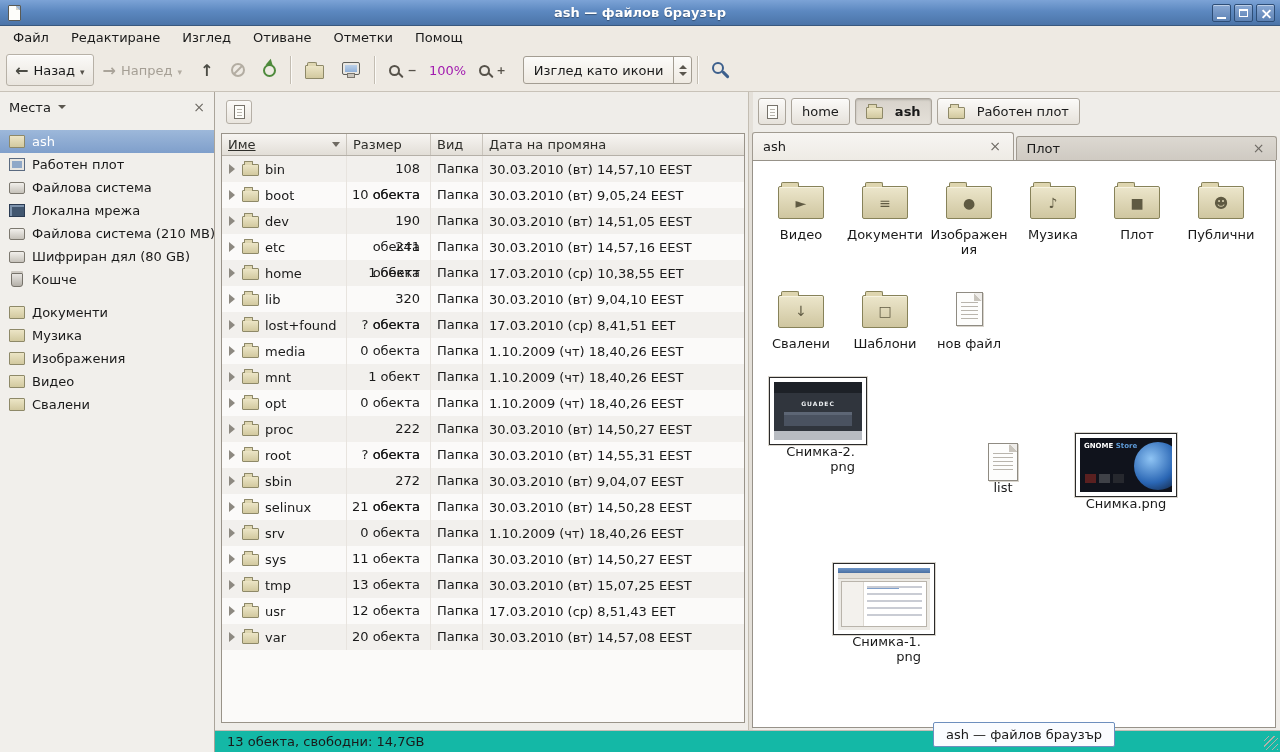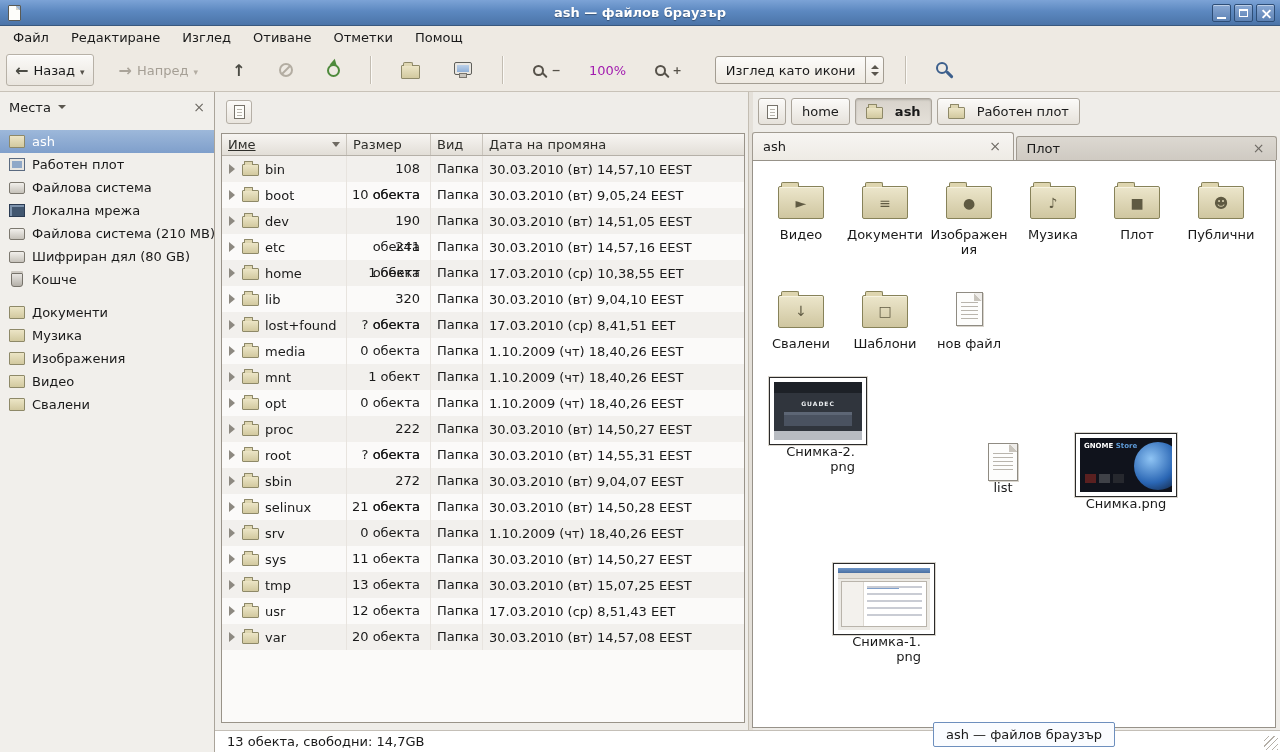--- a/index.html
+++ b/index.html
@@ -27,21 +27,21 @@
   .glyph-x1,.glyph-x2 { position:absolute; left:4px; top:8px; width:11px; height:2px; background:#fff; }
   .glyph-x1 { transform:rotate(45deg); } .glyph-x2 { transform:rotate(-45deg); }
 
   
   #menubar { position:absolute; left:0; top:26px; width:1280px; height:23px;
     background:#eeeae3; display:flex; align-items:center; padding-left:2px; }
   .menu-item { padding:3px 11px; cursor:default; }
 
   
   #toolbar { position:absolute; left:0; top:49px; width:1280px; height:43px; background:#eeeae3;
-    border-bottom:1px solid #c8c2b8; display:flex; align-items:center; padding:0 6px; gap:16px; }
+    border-bottom:1px solid #c8c2b8; display:flex; align-items:center; padding:0 6px; gap:0; }
   .tbtn { display:flex; align-items:center; gap:5px; height:32px; padding:0 8px;
     border:1px solid transparent; border-radius:3px; }
   .tbtn.raised { border-color:#b7b1a7; background:linear-gradient(#fbfaf8,#e9e5de);
     box-shadow:inset 0 1px 0 rgba(255,255,255,.7); }
   .tbtn.disabled { color:#a59f95; }
   .g-back::before,.g-fwd::before,.g-up::before { font-size:16px; font-weight:bold; color:#4c4c45; }
   .g-back::before { content:"←"; } .g-fwd::before { content:"→"; } .g-up::before { content:"↑"; }
   .disabled .g-fwd::before { color:#aaa49a; }
   .chev::before { content:"▾"; font-size:9px; color:#56524b; }
   .disabled .chev::before { color:#b3ada2; }
@@ -199,21 +199,21 @@
   .s1-body { position:absolute; top:13px; left:3px; right:3px; bottom:3px; background:#fff;
     border:1px solid #b9b4ab; }
   .s1-side { position:absolute; left:0; top:0; width:26%; height:100%; border-right:1px solid #ddd9d2;
     background:#f3f1ed; }
   .s1-lines { position:absolute; left:30%; right:5%; top:10%; height:70%;
     background:repeating-linear-gradient(#c9ccd4 0 2px,transparent 2px 7px); }
   .s1-sel { position:absolute; left:30%; right:32%; top:10%; height:3px; background:#7f9fcb; }
   .gfile-lg { display:block; width:30px; height:38px; }
 
   
-  #statusbar { position:absolute; left:215px; top:730px; width:1065px; height:22px; background:#ffffff;
+  #statusbar { position:absolute; left:215px; top:730px; width:1065px; height:22px; background:#14b8a6;
     border-top:1px solid #c4bfb7; display:flex; align-items:center; padding-left:12px; }
   .grip { position:absolute; right:2px; bottom:2px; width:14px; height:14px;
     background:repeating-linear-gradient(135deg, transparent 0 3px, #b5b0a8 3px 4px); }
   #taskbar-tooltip { position:absolute; left:933px; top:722px; height:25px; padding:3px 12px;
     background:#fafcff; border:1px solid #6d8fbe; border-radius:2px; display:flex; align-items:center;
     z-index:10; }
 </style>
 </head>
 <body>
 

